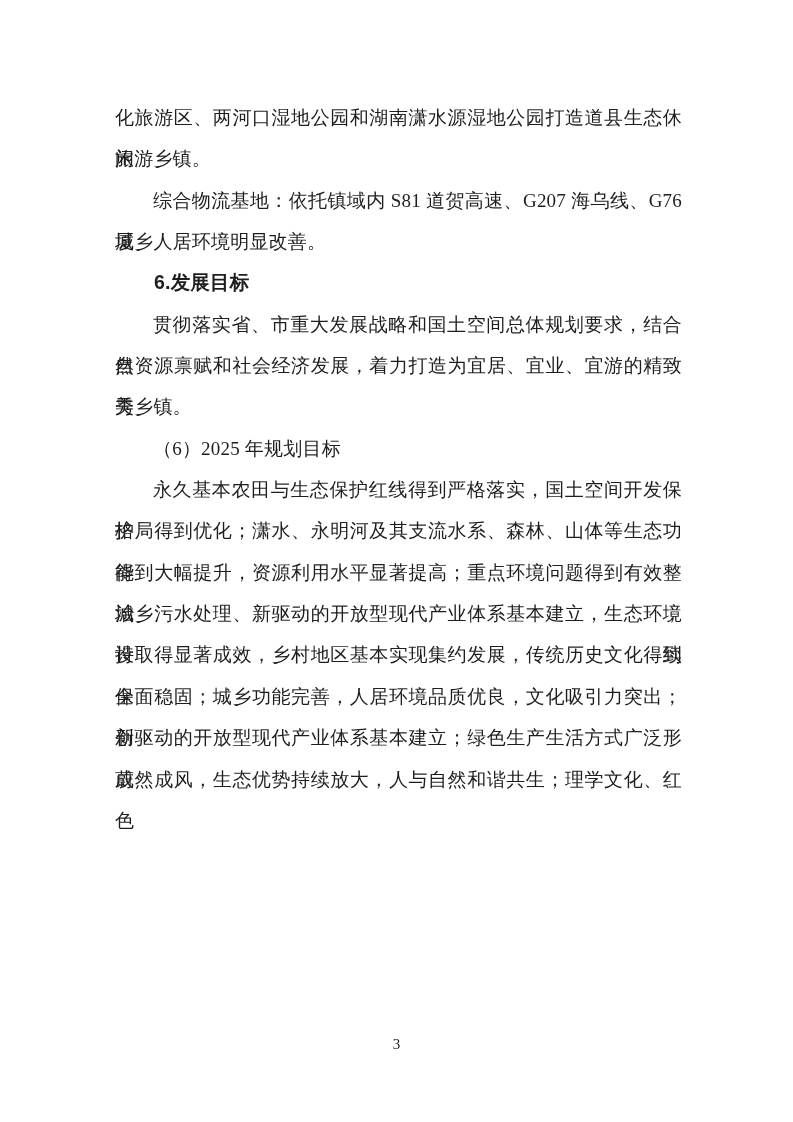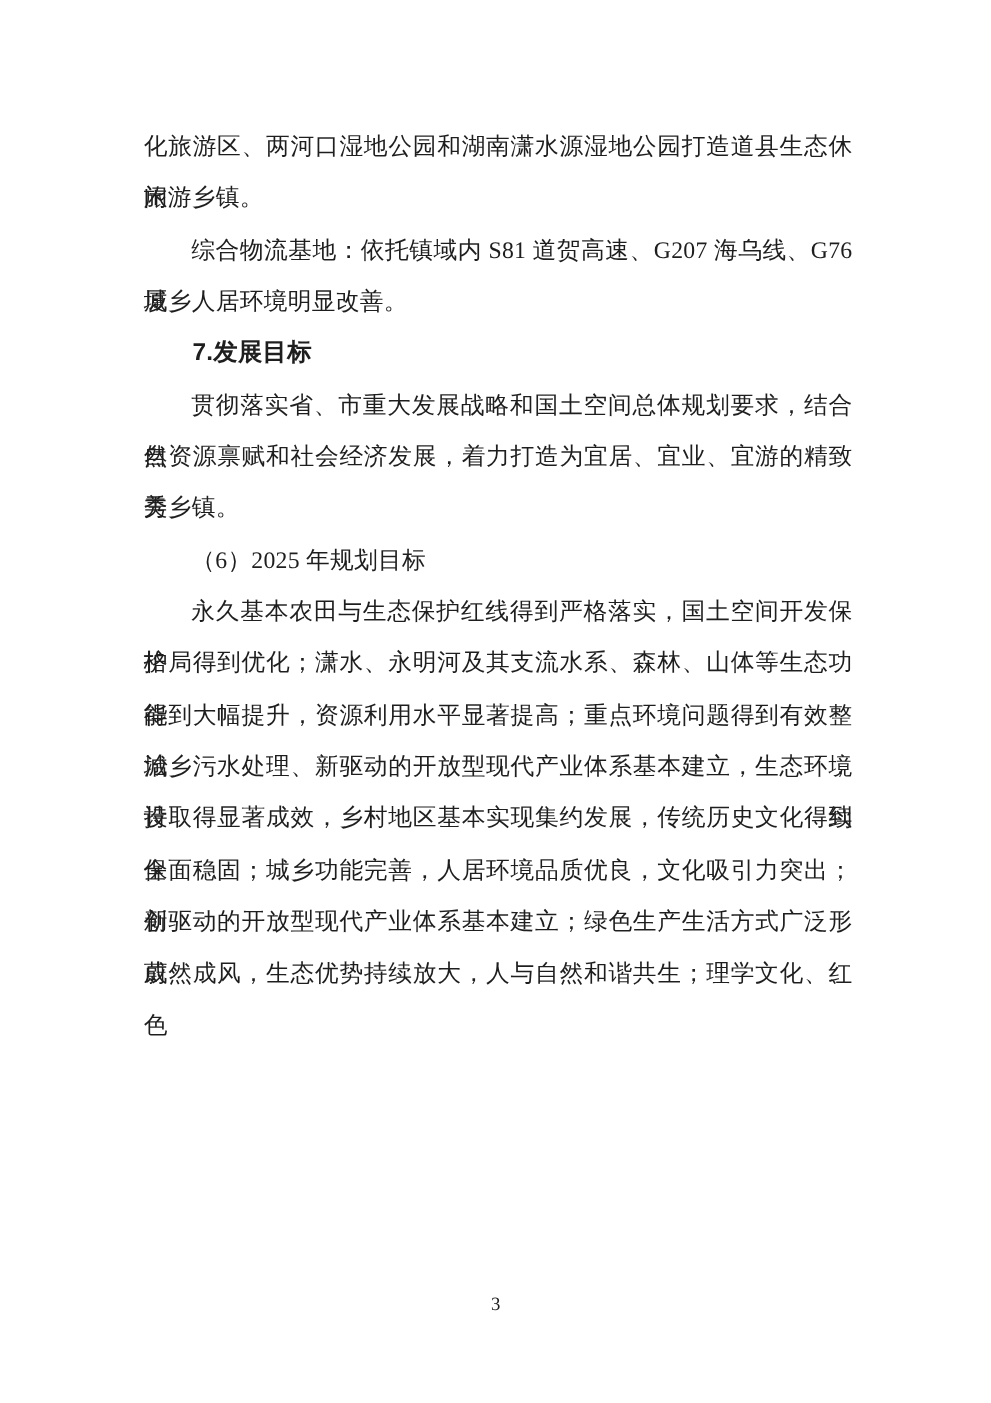--- a/index.html
+++ b/index.html
@@ -66,21 +66,21 @@
 </style>
 </head>
 <body>
 
 <div class="page">
   <div class="text-column">
     <div class="line j">化旅游区、两河口湿地公园和湖南潇水源湿地公园打造道县生态休闲</div>
     <div class="line s">旅游乡镇。</div>
     <div class="line j ind">综合物流基地：依托镇域内 S81 道贺高速、G207 海乌线、G76 厦</div>
     <div class="line s">城乡人居环境明显改善。</div>
-    <div class="line s ind heading">7.发展目标</div>
+    <div class="line s ind heading">6.发展目标</div>
     <div class="line j ind">贯彻落实省、市重大发展战略和国土空间总体规划要求，结合自</div>
     <div class="line j">然资源禀赋和社会经济发展，着力打造为宜居、宜业、宜游的精致秀</div>
     <div class="line s">美乡镇。</div>
     <div class="line s ind">（6）2025 年规划目标</div>
     <div class="line j ind">永久基本农田与生态保护红线得到严格落实，国土空间开发保护</div>
     <div class="line j">格局得到优化；潇水、永明河及其支流水系、森林、山体等生态功能</div>
     <div class="line j">得到大幅提升，资源利用水平显著提高；重点环境问题得到有效整治，</div>
     <div class="line j">城乡污水处理、新驱动的开放型现代产业体系基本建立，生态环境持续</div>
     <div class="line j">设取得显著成效，乡村地区基本实现集约发展，传统历史文化得到保</div>
     <div class="line j">全面稳固；城乡功能完善，人居环境品质优良，文化吸引力突出；创</div>

